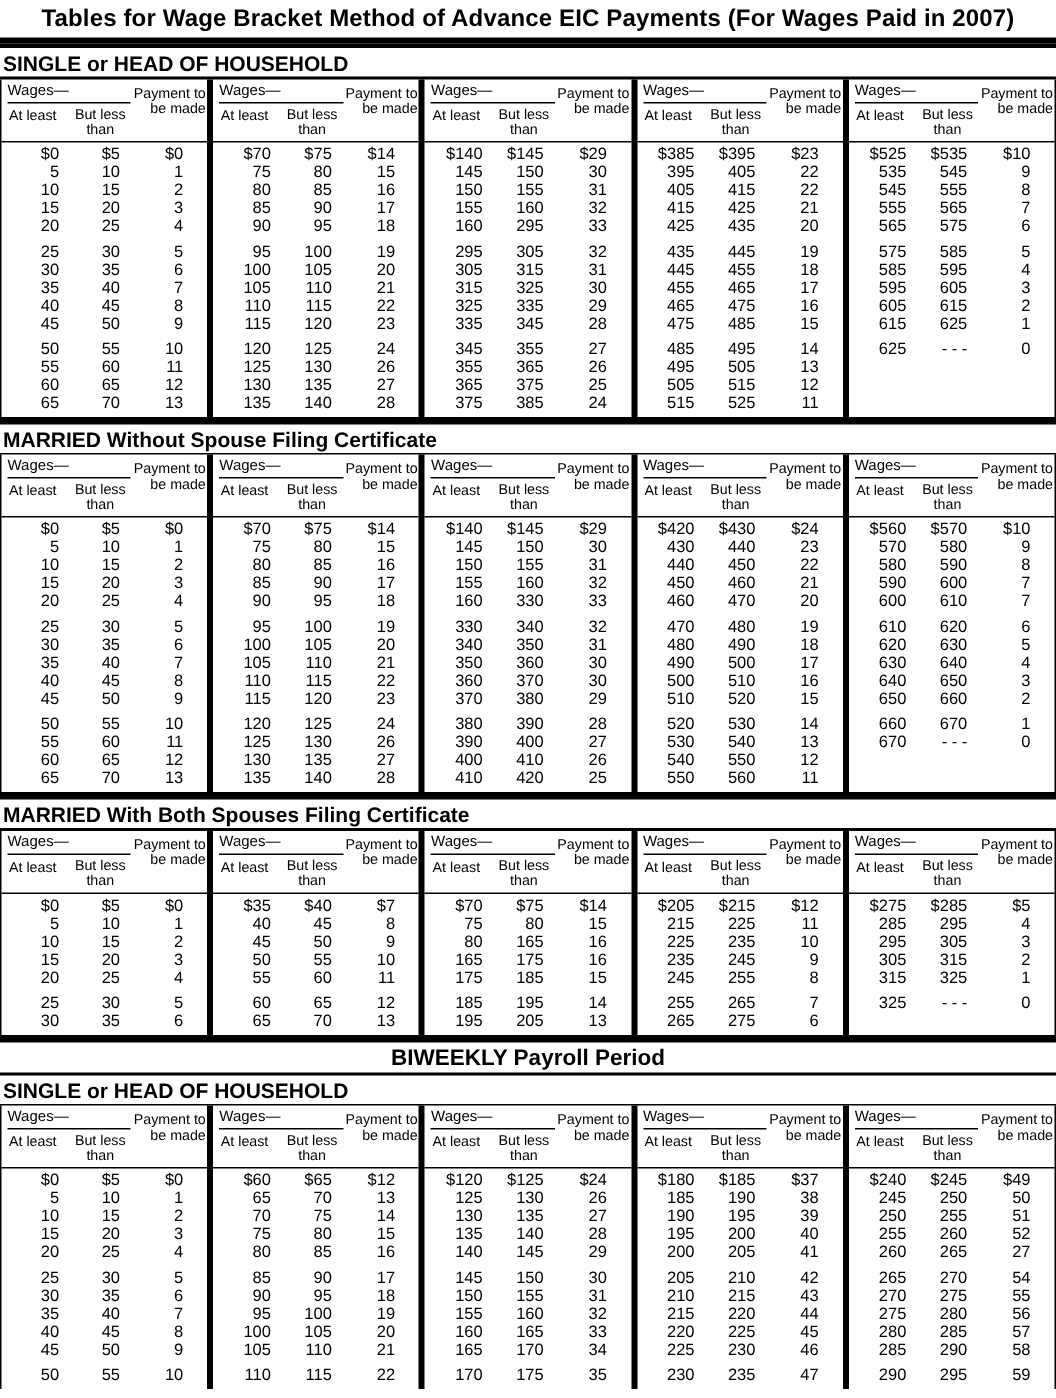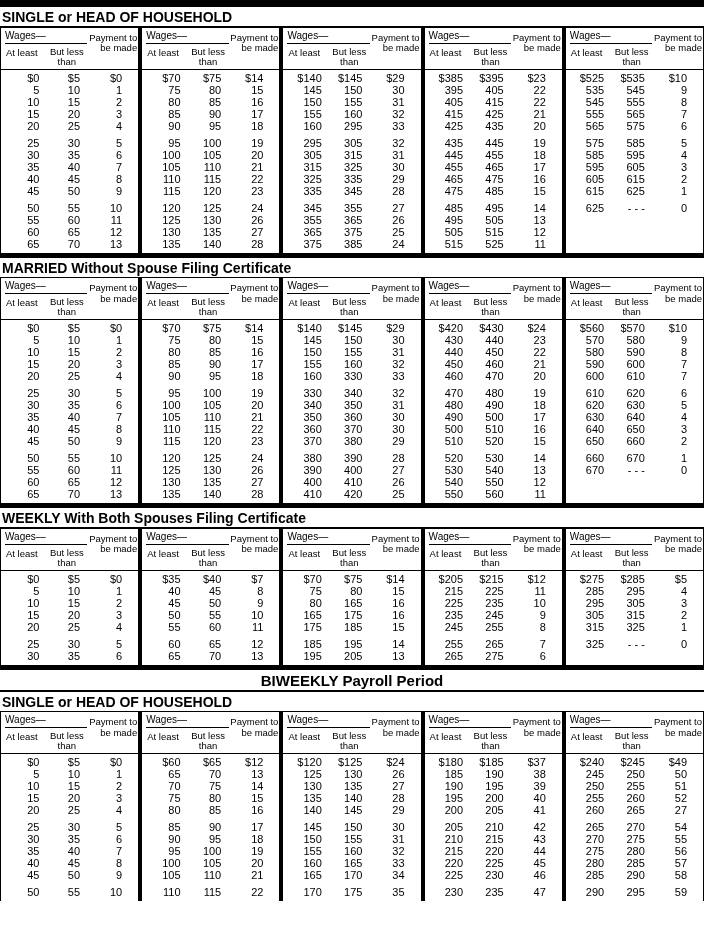--- a/index.html
+++ b/index.html
@@ -52,20 +52,21 @@
   .row.gap { margin-top:5px; }
   .c1 { width:28%; text-align:right; }
   .c2 { width:34%; text-align:right; padding-right:6px; }
   .c3 { flex:1; text-align:right; padding-right:16px; }
 </style>
 </head>
 <body>
 
 <div class="page">
 
+  <div class="title">Tables for Wage Bracket Method of Advance EIC Payments (For Wages Paid in 2007)</div>
   <div class="rule r4"></div>
 
   <div class="rule r3"></div>
 
   <div class="tlabel">SINGLE or HEAD OF HOUSEHOLD</div>
   <div class="rule r1"></div>
   <div class="tgrid">
       <div class="tgroup">
         <div class="ghead">
           <div class="wages-label">Wages—</div>
@@ -843,21 +844,21 @@
           <div class="row">
             <span class="c1">670</span>
             <span class="c2">- - -</span>
             <span class="c3">0</span>
           </div>
         </div>
       </div>
     </div>
 
   <div class="rule r5"></div>
-  <div class="tlabel">WEEKLY With Both Spouses Filing Certificate</div>
+  <div class="tlabel">MARRIED With Both Spouses Filing Certificate</div>
   <div class="rule r1"></div>
   <div class="tgrid">
       <div class="tgroup">
         <div class="ghead">
           <div class="wages-label">Wages—</div>
           <div class="h-atleast">At least</div>
           <div class="h-butless">But less than</div>
           <div class="h-payment">Payment to be made</div>
         </div>
         <div class="tbody">

